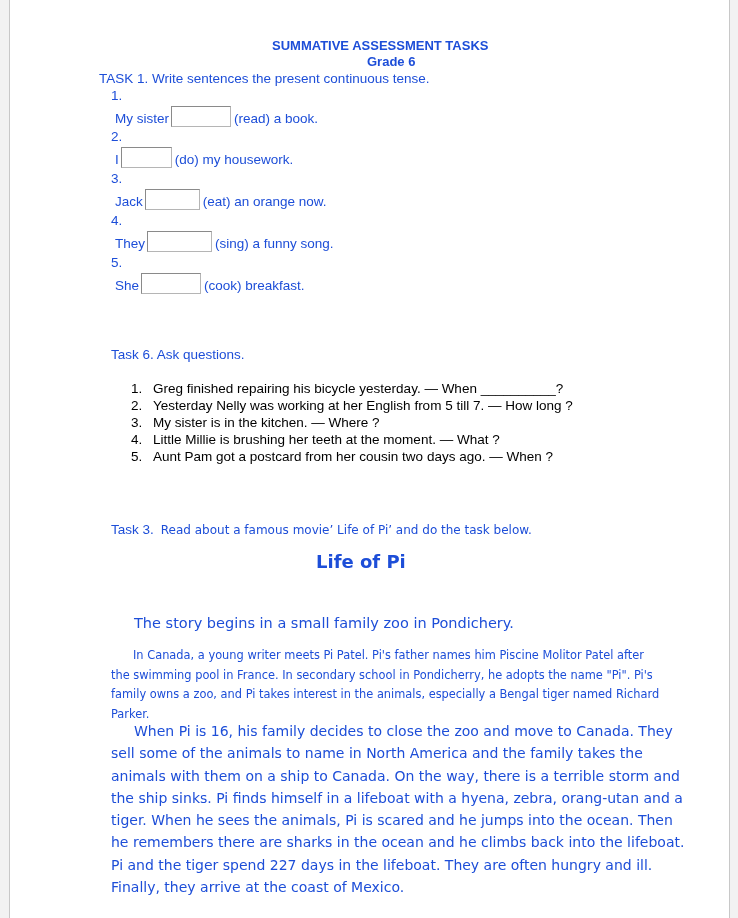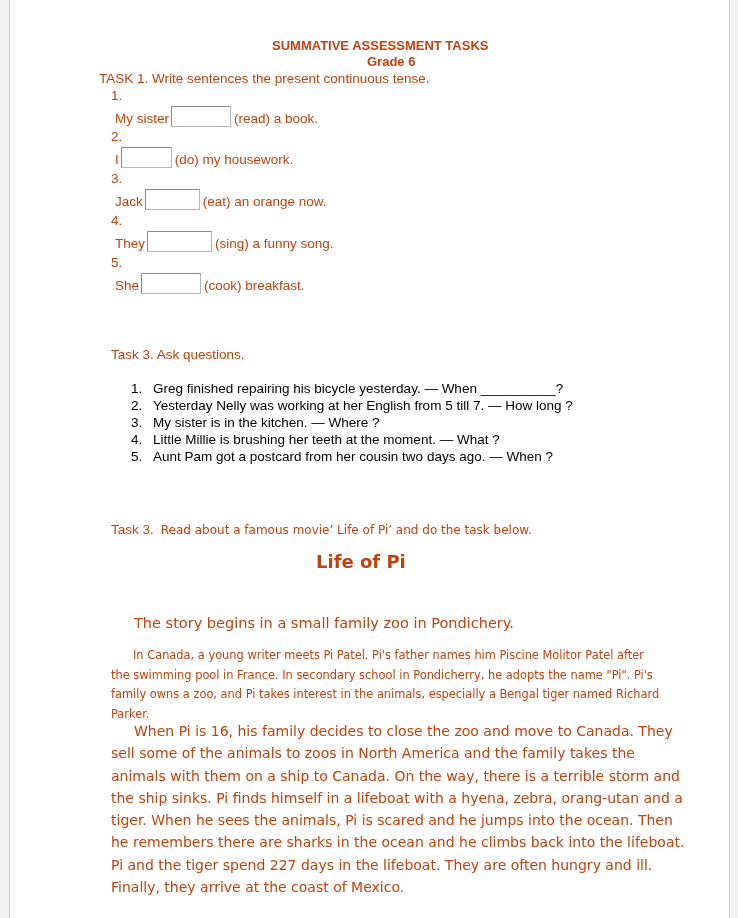--- a/index.html
+++ b/index.html
@@ -1,19 +1,19 @@
 <!DOCTYPE html>
 <html><head>
 <meta charset="utf-8">
 <style>
   html, body { margin:0; padding:0; }
   body { width:738px; height:918px; background:#f2f2f2; position:relative; overflow:hidden; }
   .page { position:absolute; left:9px; top:0; width:719px; height:918px; background:#ffffff;
           border-left:1px solid #c8c8c8; border-right:1px solid #c8c8c8; }
-  .abs { position:absolute; color:#c2410c; white-space:nowrap; }
+  .abs { position:absolute; color:#1d4ed8; white-space:nowrap; }
   .arial { font-family:"Liberation Sans", sans-serif; }
   .cal { font-family:"DejaVu Sans", sans-serif; }
   .title { font-weight:bold; font-size:13px; }
   .t13 { font-size:13.5px; }
   .box { display:inline-block; border:1px solid #b5b5b5; border-top-color:#8a8a8a; border-left-color:#8a8a8a;
          height:19px; vertical-align:-4px; margin:0 3px 0 2px; background:#fff; }
   .q-list { position:absolute; left:131px; top:380px; font-size:13.5px; line-height:17px; }
   .q-row { display:flex; }
   .q-num { width:22px; }
   .body-cal { font-family:"DejaVu Sans", sans-serif; }
@@ -46,21 +46,21 @@
 <div class="abs arial t13" style="left:111px; top:213px;">4.</div>
 <div class="abs arial t13" style="left:115px; top:231px;">
   <span>They</span><span class="box" style="width:63px;"></span><span>(sing) a funny song.</span>
 </div>
 
 <div class="abs arial t13" style="left:111px; top:255px;">5.</div>
 <div class="abs arial t13" style="left:115px; top:273px;">
   <span>She</span><span class="box" style="width:58px;"></span><span>(cook) breakfast.</span>
 </div>
 
-<div class="abs arial t13" style="left:111px; top:347px;">Task 3. Ask questions.</div>
+<div class="abs arial t13" style="left:111px; top:347px;">Task 6. Ask questions.</div>
 <div class="q-list arial">
   <div class="q-row">
       <span class="q-num">1.</span>
       <span>Greg finished repairing his bicycle yesterday. — When __________?</span>
     </div>
   <div class="q-row">
       <span class="q-num">2.</span>
       <span>Yesterday Nelly was working at her English from 5 till 7. — How long ?</span>
     </div>
   <div class="q-row">
@@ -87,20 +87,20 @@
 
 <div class="abs body-cal" style="left:111px; top:646px; font-size:11.4px; line-height:19.5px;">
   <div style="padding-left:22px;">In Canada, a young writer meets Pi Patel. Pi's father names him Piscine Molitor Patel after</div>
   <div>the swimming pool in France. In secondary school in Pondicherry, he adopts the name "Pi". Pi's</div>
   <div>family owns a zoo, and Pi takes interest in the animals, especially a Bengal tiger named Richard</div>
   <div>Parker.</div>
 </div>
 
 <div class="abs body-cal" style="left:111px; top:720px; font-size:14px; line-height:22.3px;">
   <div style="padding-left:23px;">When Pi is 16, his family decides to close the zoo and move to Canada. They</div>
-  <div>sell some of the animals to zoos in North America and the family takes the</div>
+  <div>sell some of the animals to name in North America and the family takes the</div>
   <div>animals with them on a ship to Canada. On the way, there is a terrible storm and</div>
   <div>the ship sinks. Pi finds himself in a lifeboat with a hyena, zebra, orang-utan and a</div>
   <div>tiger. When he sees the animals, Pi is scared and he jumps into the ocean. Then</div>
   <div>he remembers there are sharks in the ocean and he climbs back into the lifeboat.</div>
   <div>Pi and the tiger spend 227 days in the lifeboat. They are often hungry and ill.</div>
   <div>Finally, they arrive at the coast of Mexico.</div>
 </div>
 
 </body></html>

